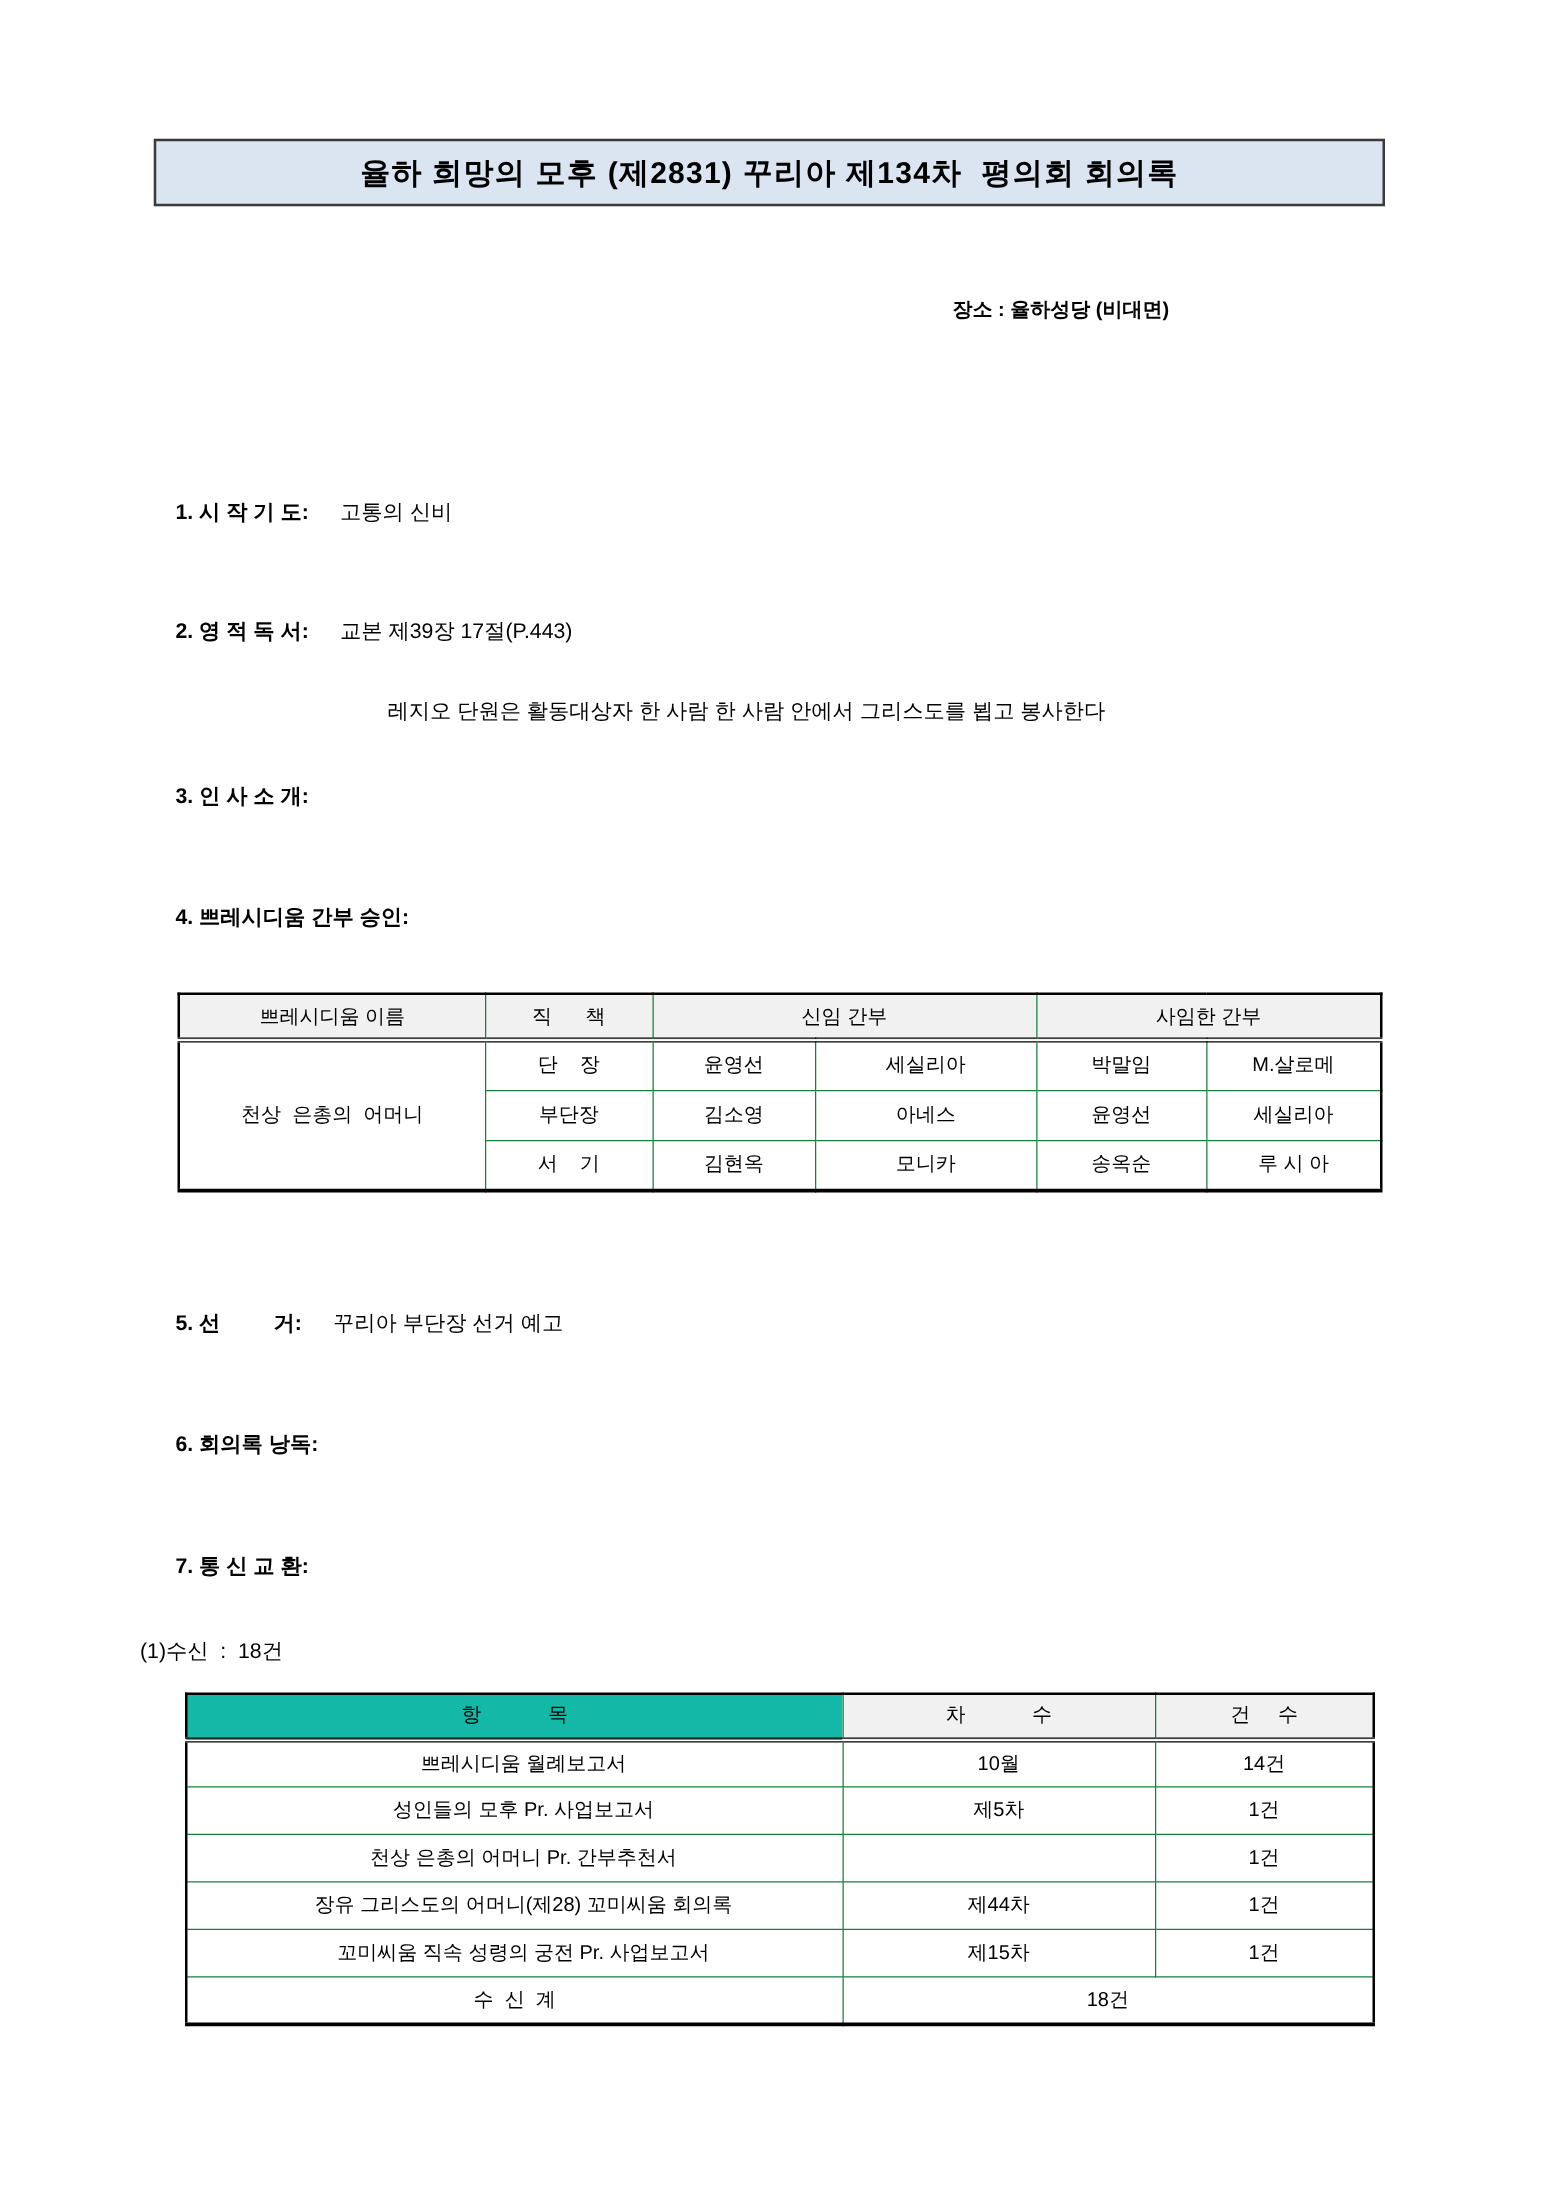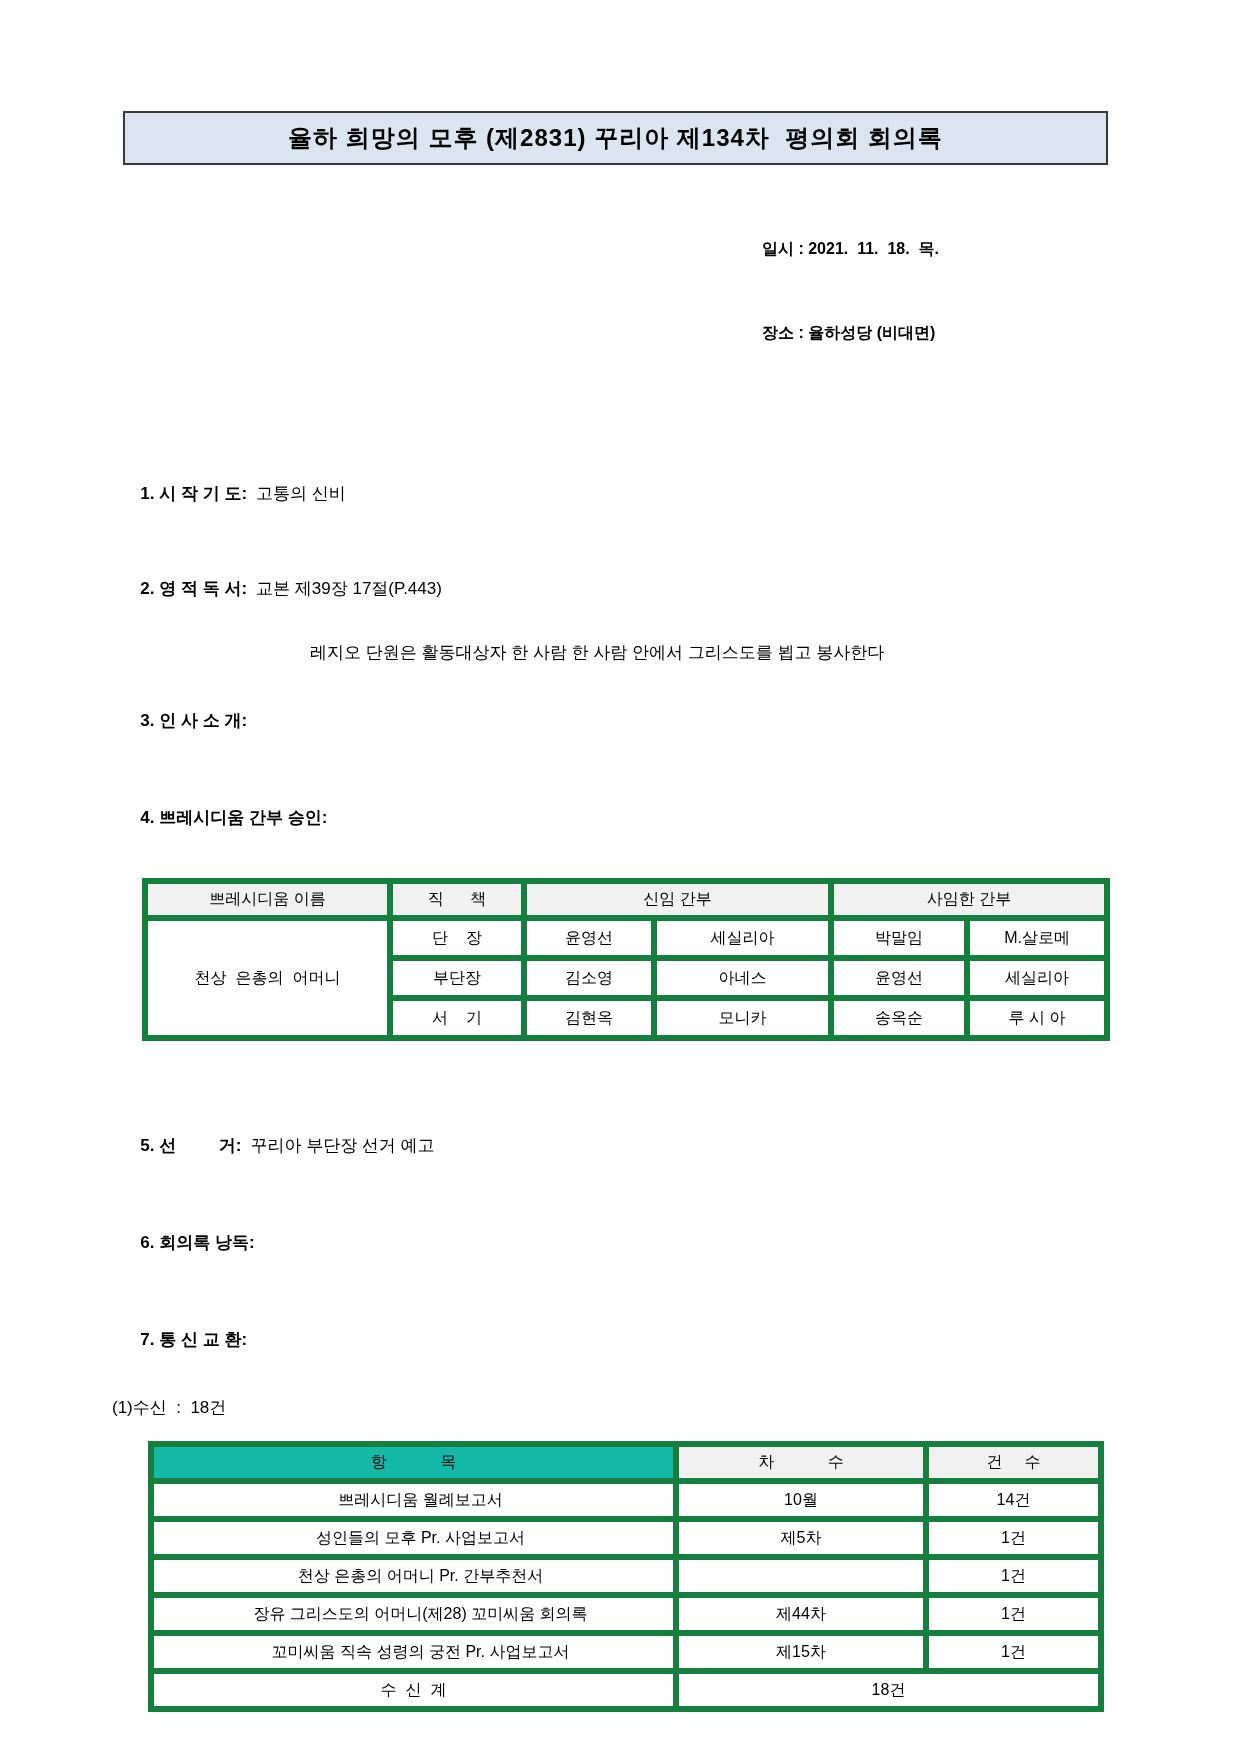--- a/index.html
+++ b/index.html
@@ -15,53 +15,52 @@
     display:flex; align-items:center; justify-content:center;
     font-size:24px; font-weight:bold; letter-spacing:1px; white-space:pre-wrap;
   }
   .meta {
     margin-top:14px; margin-left:762px;
     font-size:16px; font-weight:bold; line-height:28px; white-space:pre-wrap;
   }
   .content { margin-left:112px; margin-top:50px; font-size:17px; }
   .line { line-height:27px; white-space:pre-wrap; }
   .lbl { font-weight:bold; white-space:pre-wrap; }
-  .val { font-weight:normal; white-space:pre-wrap; margin-left:9px; }
+  .val { font-weight:normal; white-space:pre-wrap; margin-left:25px; }
   .mt14 { margin-top:14px; }
   .mt16 { margin-top:16px; }
   .note { margin:10px 0 0 198px; white-space:pre-wrap; }
   .sub { font-weight:normal; white-space:pre-wrap; }
 
   table.tbl {
     border-collapse:collapse; table-layout:fixed;
     font-size:16px; text-align:center;
     border:2px solid #000; border-bottom:3px solid #000;
   }
   table.tbl th, table.tbl td {
-    border:6px solid #15803d; height:40px; padding:0 6px;
+    border:1px solid #15803d; height:40px; padding:0 6px;
     font-weight:normal; white-space:pre-wrap; vertical-align:middle;margin-top:34px;
   }
   table.tbl tr.head th { background:#f1f1f1; border-bottom:4px double #000; height:37px; }
   table.officers { width:962px; margin:20px 0 0 30px; }
   table.comm { width:950px; margin:20px 0 0 36px; }
   table.comm td.item-cell { text-align:center; padding-left:20px; }
   table.comm td, table.comm th { height:38px; }
   .gap-after-table { margin-top:64px; }
 </style>
 </head>
 <body>
 
 <div class="page">
 
   <div class="title-box" style="background: rgb(219, 229, 241);">
     <span>율하 희망의 모후 (제2831) 꾸리아 제134차  평의회 회의록</span>
   </div>
 
   <div class="meta">
-    <div>일시 : 2021.  11.  18.  목.</div>
     <div>장소 : 율하성당 (비대면)</div>
   </div>
 
   <div class="content">
 
     <div class="line">
       <span class="lbl">1. 시 작 기 도:</span><span class="val">고통의 신비</span>
     </div>
 
     <div class="line mt14">

